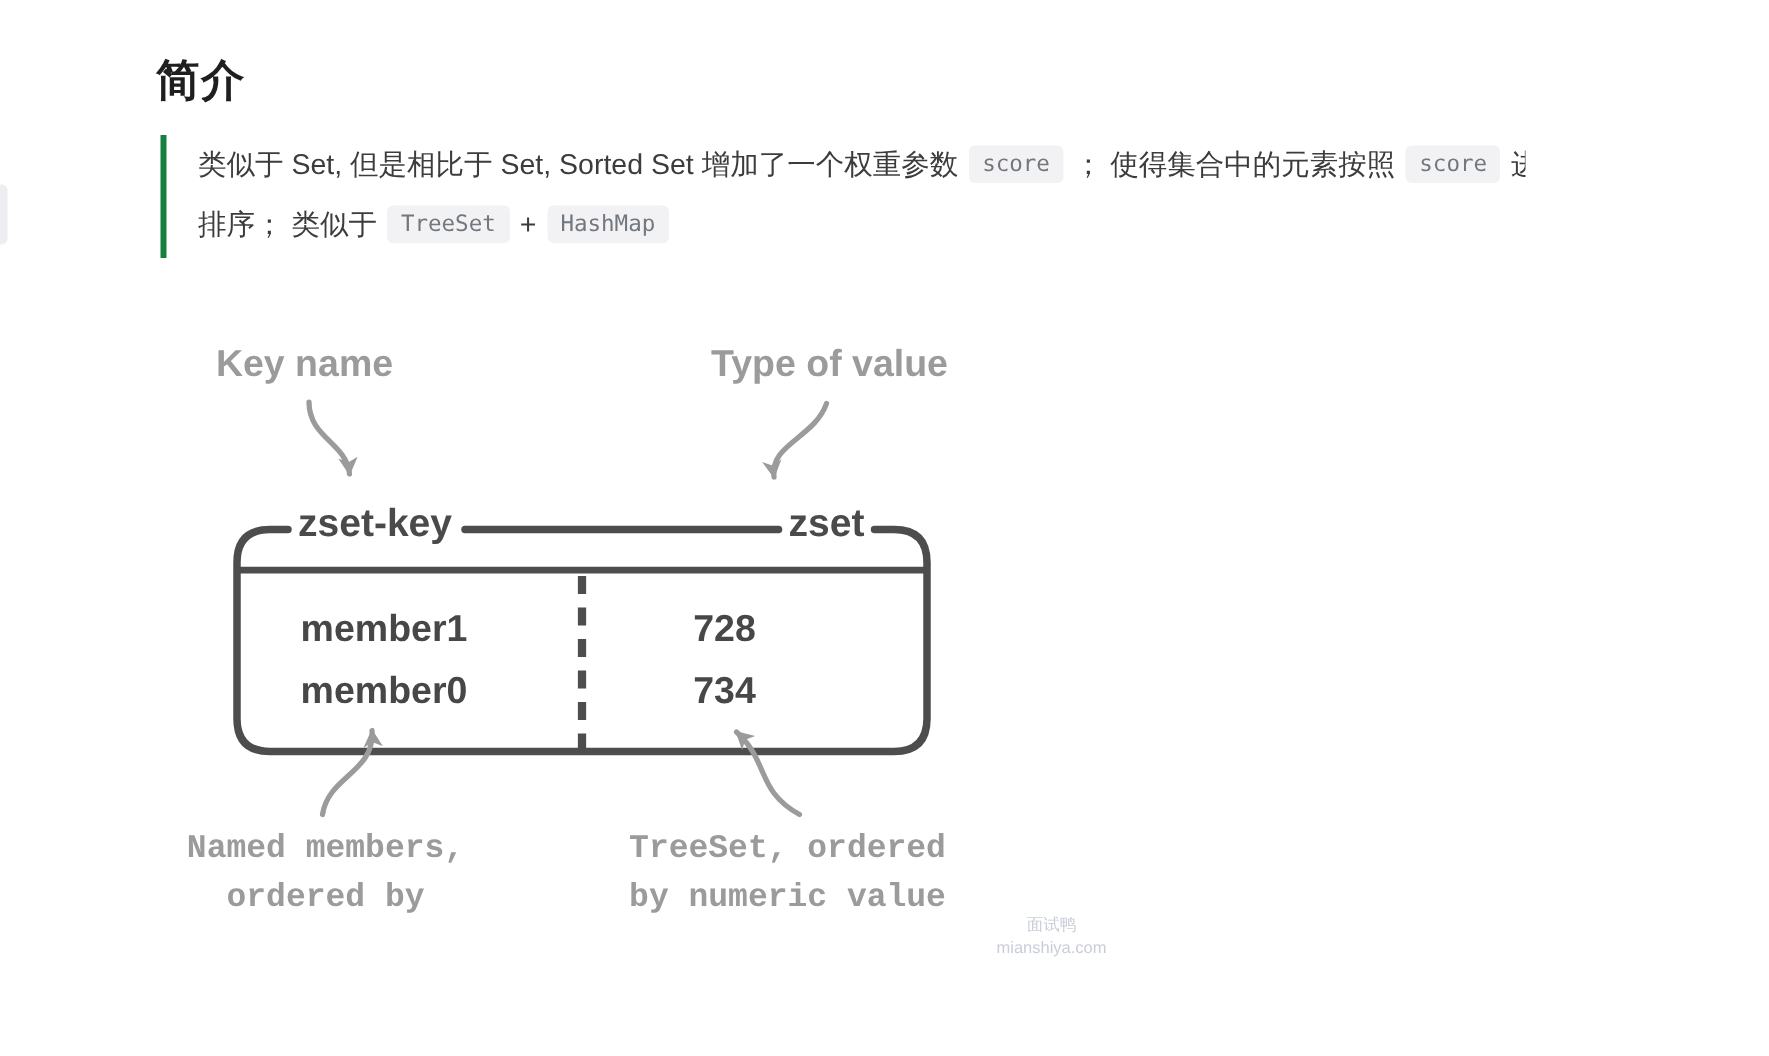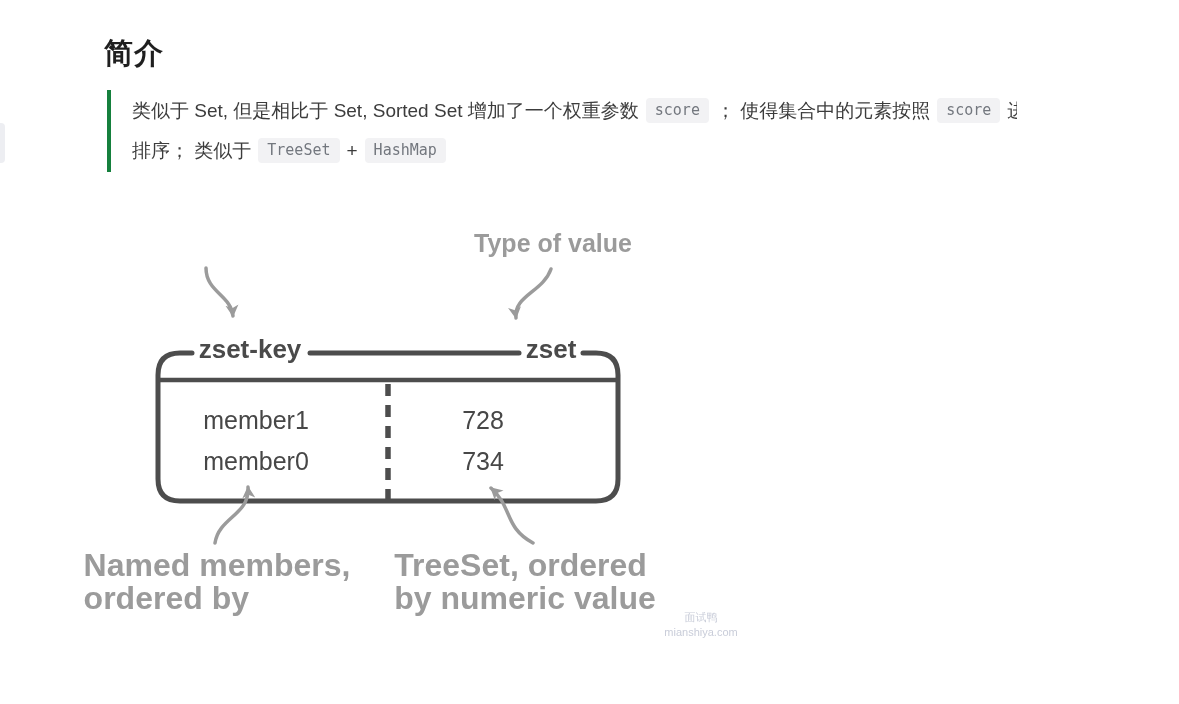--- a/index.html
+++ b/index.html
@@ -27,30 +27,30 @@
     font-size:15px;color:#73777e;background:#f2f2f4;border-radius:4px;
     padding:1px 9px 2px;margin:0 7px;line-height:22px;vertical-align:2px;
   }
   .diagram-svg{position:absolute;left:0;top:0;}
   .dlabel{
     position:absolute;transform:translate(-50%,-50%);
     font-weight:bold;font-size:25px;color:#9b9b9b;white-space:nowrap;
   }
   .boxtext{
     position:absolute;transform:translate(-50%,-50%);
-    font-weight:normal;font-size:25px;color:#474747;white-space:nowrap;
+    font-weight:bold;font-size:25px;color:#474747;white-space:nowrap;
   }
   .boxhead{
     position:absolute;transform:translate(-50%,-50%);
     font-weight:bold;font-size:26px;color:#4a4a4a;white-space:nowrap;
     padding:0 4px;
   }
   .caption{
-    position:absolute;transform:translateX(-50%);text-align:left;
-    font-weight:bold;font-size:32px;line-height:33px;color:#9b9b9b;white-space:nowrap;
+    position:absolute;transform:translateX(-50%);text-align:center;
+    font-weight:bold;font-size:22px;line-height:33px;color:#9b9b9b;white-space:nowrap;font-family:Liberation Mono, monospace;
   }
   .watermark{
     position:absolute;left:660px;top:610px;width:82px;text-align:center;
     font-size:11px;line-height:15px;color:#c9cdd9;
   }
 </style>
 </head>
 <body>
 
 <div class="canvas">
@@ -82,20 +82,21 @@
     <path d="M 158 380 L 618 380" fill="none" stroke-width="4.5" stroke="#4d4d4d"></path>
 
     <path d="M 388 384 L 388 499" fill="none" stroke-width="5.5" stroke-dasharray="12 9" stroke="#4d4d4d"></path>
 
     <path d="M 206 268 C 206 292 231 295 233 316" fill="none" stroke-width="3.5" stroke-linecap="round" marker-end="url(#ah)" stroke="#9b9b9b"></path>
     <path d="M 551 269 C 543 292 513 296 516 318" fill="none" stroke-width="3.5" stroke-linecap="round" marker-end="url(#ah)" stroke="#9b9b9b"></path>
     <path d="M 215 543 C 219 517 250 515 248 487" fill="none" stroke-width="3.5" stroke-linecap="round" marker-end="url(#ah)" stroke="#9b9b9b"></path>
     <path d="M 533 543 C 504 527 513 508 491 488" fill="none" stroke-width="3.5" stroke-linecap="round" marker-end="url(#ah)" stroke="#9b9b9b"></path>
   </svg>
 
+  <div class="dlabel" style="left:203px;top:243px">Key name</div>
   <div class="dlabel" style="left:553px;top:243px">Type of value</div>
 
   <div class="boxhead" style="left:250px;top:349px">zset-key</div>
   <div class="boxhead" style="left:551px;top:349px">zset</div>
 
   <div class="boxtext" style="left:256px;top:420px">member1</div>
   <div class="boxtext" style="left:483px;top:420px">728</div>
   <div class="boxtext" style="left:256px;top:461px">member0</div>
   <div class="boxtext" style="left:483px;top:461px">734</div>
 

